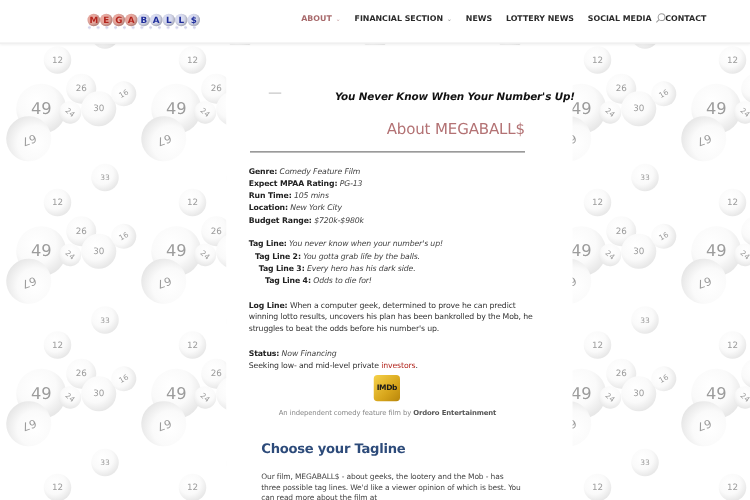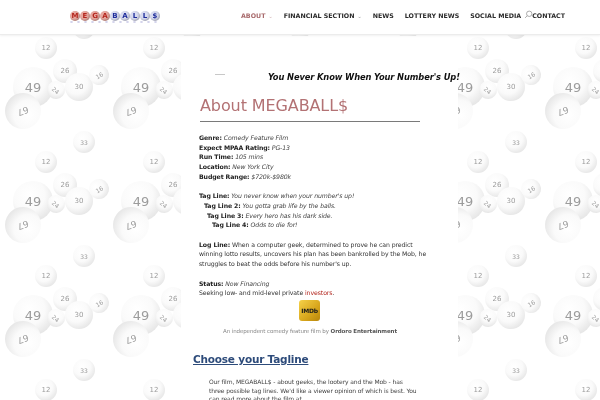--- a/index.html
+++ b/index.html
@@ -76,22 +76,22 @@
       font-weight: bold; font-style: italic;
       font-size: 8.3px; color: #111; white-space: nowrap; z-index: 6;
       letter-spacing: -0.1px;
     }
     .dash {
       position: absolute; left: 215px; top: 74px; width: 10px; height: 1px;
       background: #c8c8c8; z-index: 6;
     }
     .page-title {
       position: absolute; left: 200px; width: 220px; top: 96px;
-      text-align: left; color: #b37274;
-      font-family: "DejaVu Sans", sans-serif; font-size: 16px; font-weight: normal;
+      text-align: right; color: #b37274;
+      font-family: "DejaVu Sans", sans-serif; font-size: 12px; font-weight: normal;
       z-index: 6; letter-spacing: -0.1px;
     }
     .title-rule {
       position: absolute; left: 200px; top: 121px; width: 220px; height: 1px;
       background: #7a7a7a; z-index: 6;
     }
     .info {
       position: absolute; left: 199px; top: 133px; width: 230px;
       font-family: "DejaVu Sans", sans-serif; font-size: 6.2px; color: #333;
       line-height: 9.7px; z-index: 6;
@@ -115,23 +115,23 @@
       color: #1a1a1a; letter-spacing: -0.3px;
     }
     .credit {
       position: absolute; left: 200px; width: 220px; top: 328px;
       text-align: center; font-family: "DejaVu Sans", sans-serif;
       font-size: 5.5px; color: #888; z-index: 6; white-space: nowrap;
       letter-spacing: -0.1px;
     }
     .credit b { color: #555; }
     .section-title {
-      position: absolute; left: 193px; top: 353px;
+      position: absolute; left: 209px; top: 353px;
       font-family: "DejaVu Sans", sans-serif; font-weight: bold;
-      font-size: 10.5px; color: #2d4b7a; z-index: 6; letter-spacing: -0.2px; text-decoration: underline;
+      font-size: 10.5px; color: #2d4b7a; z-index: 6; letter-spacing: -0.2px;
     }
     .section-body {
       position: absolute; left: 209px; top: 378px; width: 210px;
       font-family: "DejaVu Sans", sans-serif; font-size: 6px; color: #444;
       line-height: 8.5px; z-index: 6; letter-spacing: -0.1px;
     }
   </style>
 </head>
 <body>
 

